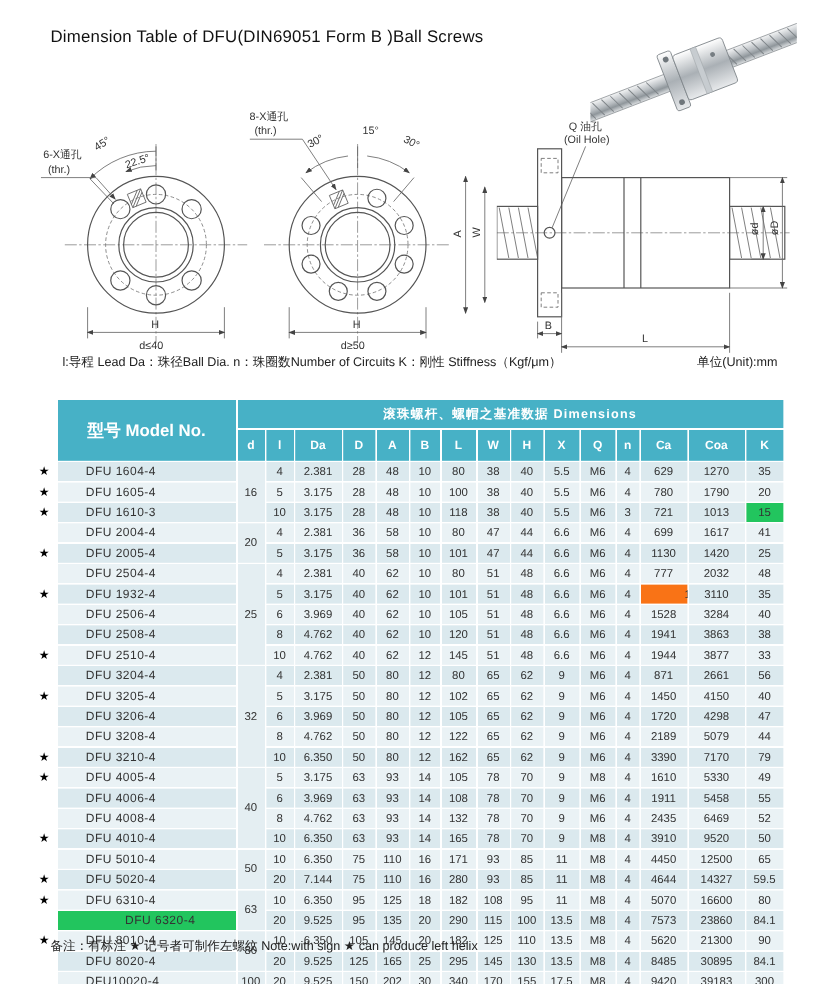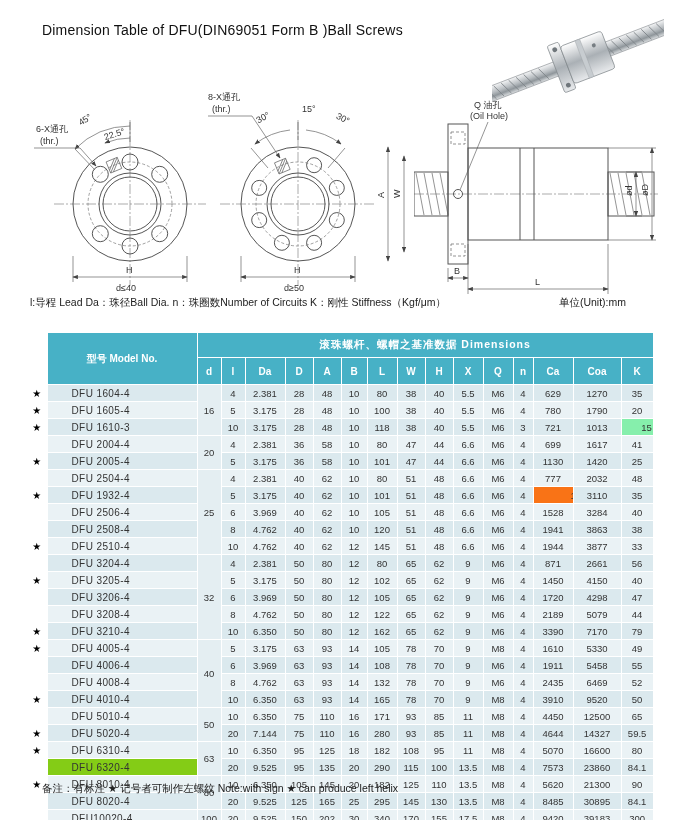--- a/index.html
+++ b/index.html
@@ -19,29 +19,29 @@
   .dwg.left{left:6px;}
   .dwg.mid{left:180px;}
   .dwg.side{left:386px;}
   svg text{font-family:"Liberation Sans","DejaVu Sans",sans-serif;fill:#333;}
   .tln{stroke:#555;stroke-width:1;fill:none;}
   .thin{stroke:#666;stroke-width:0.7;fill:none;}
   .cl{stroke:#888;stroke-width:0.7;fill:none;stroke-dasharray:10 2 2 2;}
   .bc{stroke:#777;stroke-width:0.7;fill:none;stroke-dasharray:3 2;}
   .dimt{font-size:9px;}
   
-  .legend{position:absolute;left:30px;top:295px;width:596px;font-size:10.5px;color:#222;line-height:15px;}
+  .legend{position:absolute;left:52px;top:295px;width:596px;font-size:10.5px;color:#222;line-height:15px;}
   .legend .unit{position:absolute;right:0;bottom:0;}
   
   .tablewrap{position:absolute;left:27px;top:332px;}
   table{border-collapse:collapse;table-layout:fixed;width:626px;}
   th,td{border:1px solid #ffffff;text-align:center;vertical-align:middle;overflow:hidden;white-space:nowrap;}
   thead th{color:#ffffff;font-weight:bold;}
   th.group-head{font-size:10.5px;height:22px;letter-spacing:1px;}
-  th.model-head{font-size:10px;}
+  th.model-head{font-size:14px;}
   th.sub{font-size:10px;height:24px;}
   th.star-head{background:#ffffff;border:none;}
   tbody td{font-size:9.5px;height:14px;color:#333;}
   td.star-cell{background:#ffffff;border:none;font-size:10px;color:#000;padding:0;}
   td.model-cell{text-align:left;padding-left:24px;letter-spacing:0.4px;font-size:10px;}
   
   .footer{position:absolute;left:42px;top:782px;font-size:10.5px;color:#222;}
 </style>
 </head>
 <body>
@@ -361,21 +361,21 @@
           <td style="background: rgb(219, 233, 238);">48</td>
           <td style="background: rgb(219, 233, 238);">10</td>
           <td style="background: rgb(219, 233, 238);">118</td>
           <td style="background: rgb(219, 233, 238);">38</td>
           <td style="background: rgb(219, 233, 238);">40</td>
           <td style="background: rgb(219, 233, 238);">5.5</td>
           <td style="background: rgb(219, 233, 238);">M6</td>
           <td style="background: rgb(219, 233, 238);">3</td>
           <td style="background: rgb(219, 233, 238);">721</td>
           <td style="background: rgb(219, 233, 238);">1013</td>
-          <td style="background: #86efac; text-align: right;">15</td>
+          <td style="background: #22c55e;">15</td>
         </tr>
         <tr>
           <td class="star-cell" style="color: rgb(0, 0, 0);"></td>
           <td class="model-cell" style="background: rgb(234, 242, 245);">DFU 2004-4</td>
           <td rowspan="2" style="background: rgb(228, 238, 242);">20</td>
           <td style="background: rgb(234, 242, 245);">4</td>
           <td style="background: rgb(234, 242, 245);">2.381</td>
           <td style="background: rgb(234, 242, 245);">36</td>
           <td style="background: rgb(234, 242, 245);">58</td>
           <td style="background: rgb(234, 242, 245);">10</td>
@@ -713,21 +713,21 @@
           <td style="background: rgb(234, 242, 245);">95</td>
           <td style="background: rgb(234, 242, 245);">11</td>
           <td style="background: rgb(234, 242, 245);">M8</td>
           <td style="background: rgb(234, 242, 245);">4</td>
           <td style="background: rgb(234, 242, 245);">5070</td>
           <td style="background: rgb(234, 242, 245);">16600</td>
           <td style="background: rgb(234, 242, 245);">80</td>
         </tr>
         <tr>
           <td class="star-cell" style="color: rgb(0, 0, 0);"></td>
-          <td class="model-cell" style="background: #84cc16;">DFU 6320-4</td>
+          <td class="model-cell" style="background: #22c55e; text-align: center;">DFU 6320-4</td>
           <td style="background: rgb(219, 233, 238);">20</td>
           <td style="background: rgb(219, 233, 238);">9.525</td>
           <td style="background: rgb(219, 233, 238);">95</td>
           <td style="background: rgb(219, 233, 238);">135</td>
           <td style="background: rgb(219, 233, 238);">20</td>
           <td style="background: rgb(219, 233, 238);">290</td>
           <td style="background: rgb(219, 233, 238);">115</td>
           <td style="background: rgb(219, 233, 238);">100</td>
           <td style="background: rgb(219, 233, 238);">13.5</td>
           <td style="background: rgb(219, 233, 238);">M8</td>

